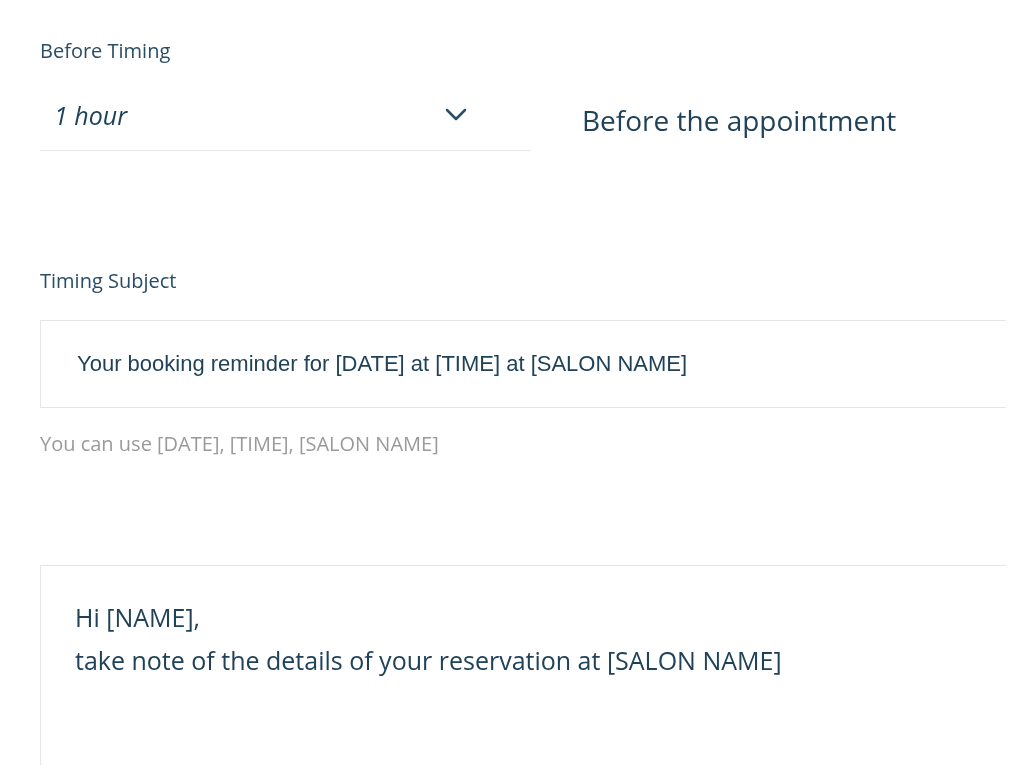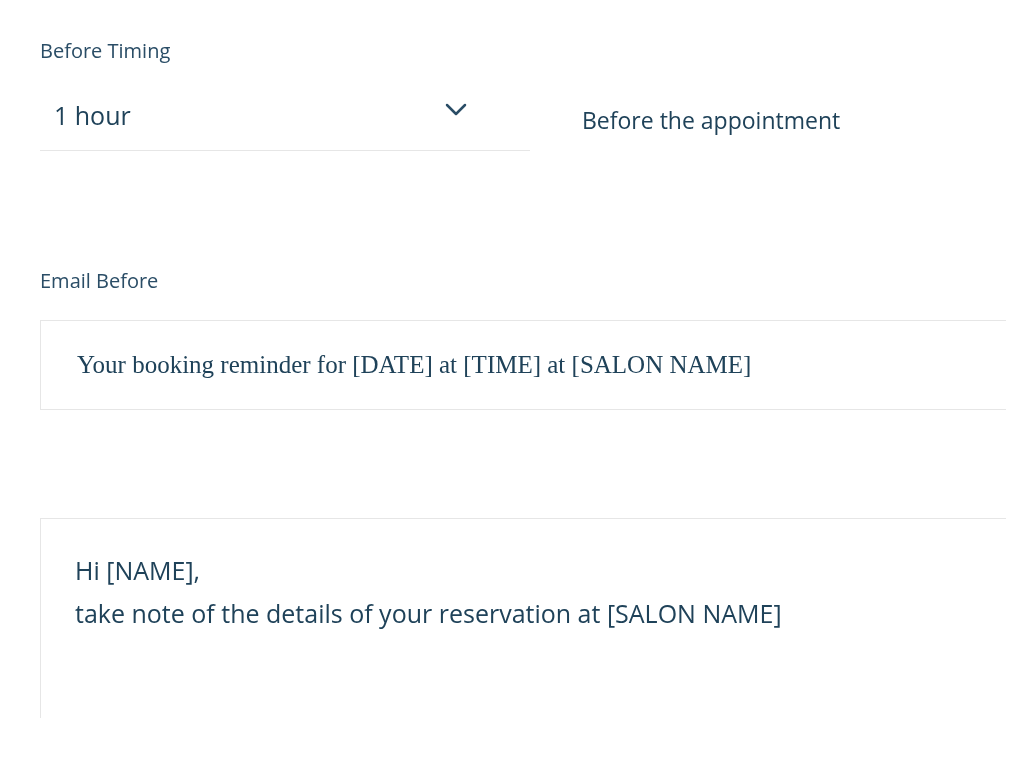--- a/index.html
+++ b/index.html
@@ -31,57 +31,59 @@
       display: flex;
       align-items: center;
       gap: 52px;
       margin-top: 24px;
     }
     .select-wrapper {
       position: relative;
       width: 490px;
       border-bottom: 1px solid #e6e6e6;
       display: flex;
+      align-items: center;
       justify-content: space-between;
       padding: 10px 14px 18px 14px;
       cursor: pointer;
+      font-style: italic;
     }
     .select-value {
       color: #1f4259;
       font-size: 25px;
       font-weight: 400;
     }
     .chevron-icon {
       width: 24px;
       height: 24px;
       display: flex;
       align-items: center;
       justify-content: center;
       margin-right: 48px;
     }
     .chevron-icon svg {
       width: 22px;
       height: 14px;
     }
     .timing-suffix {
       color: #1f4259;
-      font-size: 23px;
+      font-size: 28px;
       font-weight: 400;
     }
     .subject-section {
       margin-top: 116px;
     }
     .text-input {
       width: 100%;
       border: 1px solid #e6e6e6;
       border-right: none;
       padding: 30px 20px 30px 36px;
-      font-size: 25px;
+      font-size: 22px;
       color: #1f4259;
-      font-family: Liberation Serif, serif;
+      font-family: Liberation Sans, sans-serif;
       outline: none;
       margin-top: 26px;
       font-weight: 400;
     }
     .helper-text {
       color: #9a9a9a;
       font-size: 20px;
       margin-top: 22px;
       font-weight: 400;
     }
@@ -118,21 +120,22 @@
           <svg viewBox="0 0 22 14" fill="none">
             <path d="M2 2 L11 11 L20 2" stroke="#2a4d66" stroke-width="2.5" stroke-linecap="round" stroke-linejoin="round"></path>
           </svg>
         </span>
       </div>
       <span class="timing-suffix">Before the appointment</span>
     </div>
   </div>
 
   <div class="field-group subject-section">
-    <label class="field-label">Email Before</label>
+    <label class="field-label">Timing Subject</label>
     <input type="text" class="text-input" value="Your booking reminder for [DATE] at [TIME] at [SALON NAME]" style="">
+    <div class="helper-text">You can use [DATE], [TIME], [SALON NAME]</div>
   </div>
 
   <div class="field-group message-section">
     <textarea class="message-textarea" style="">Hi [NAME],
 take note of the details of your reservation at [SALON NAME]</textarea>
   </div>
 </div>
 
 </body></html>

